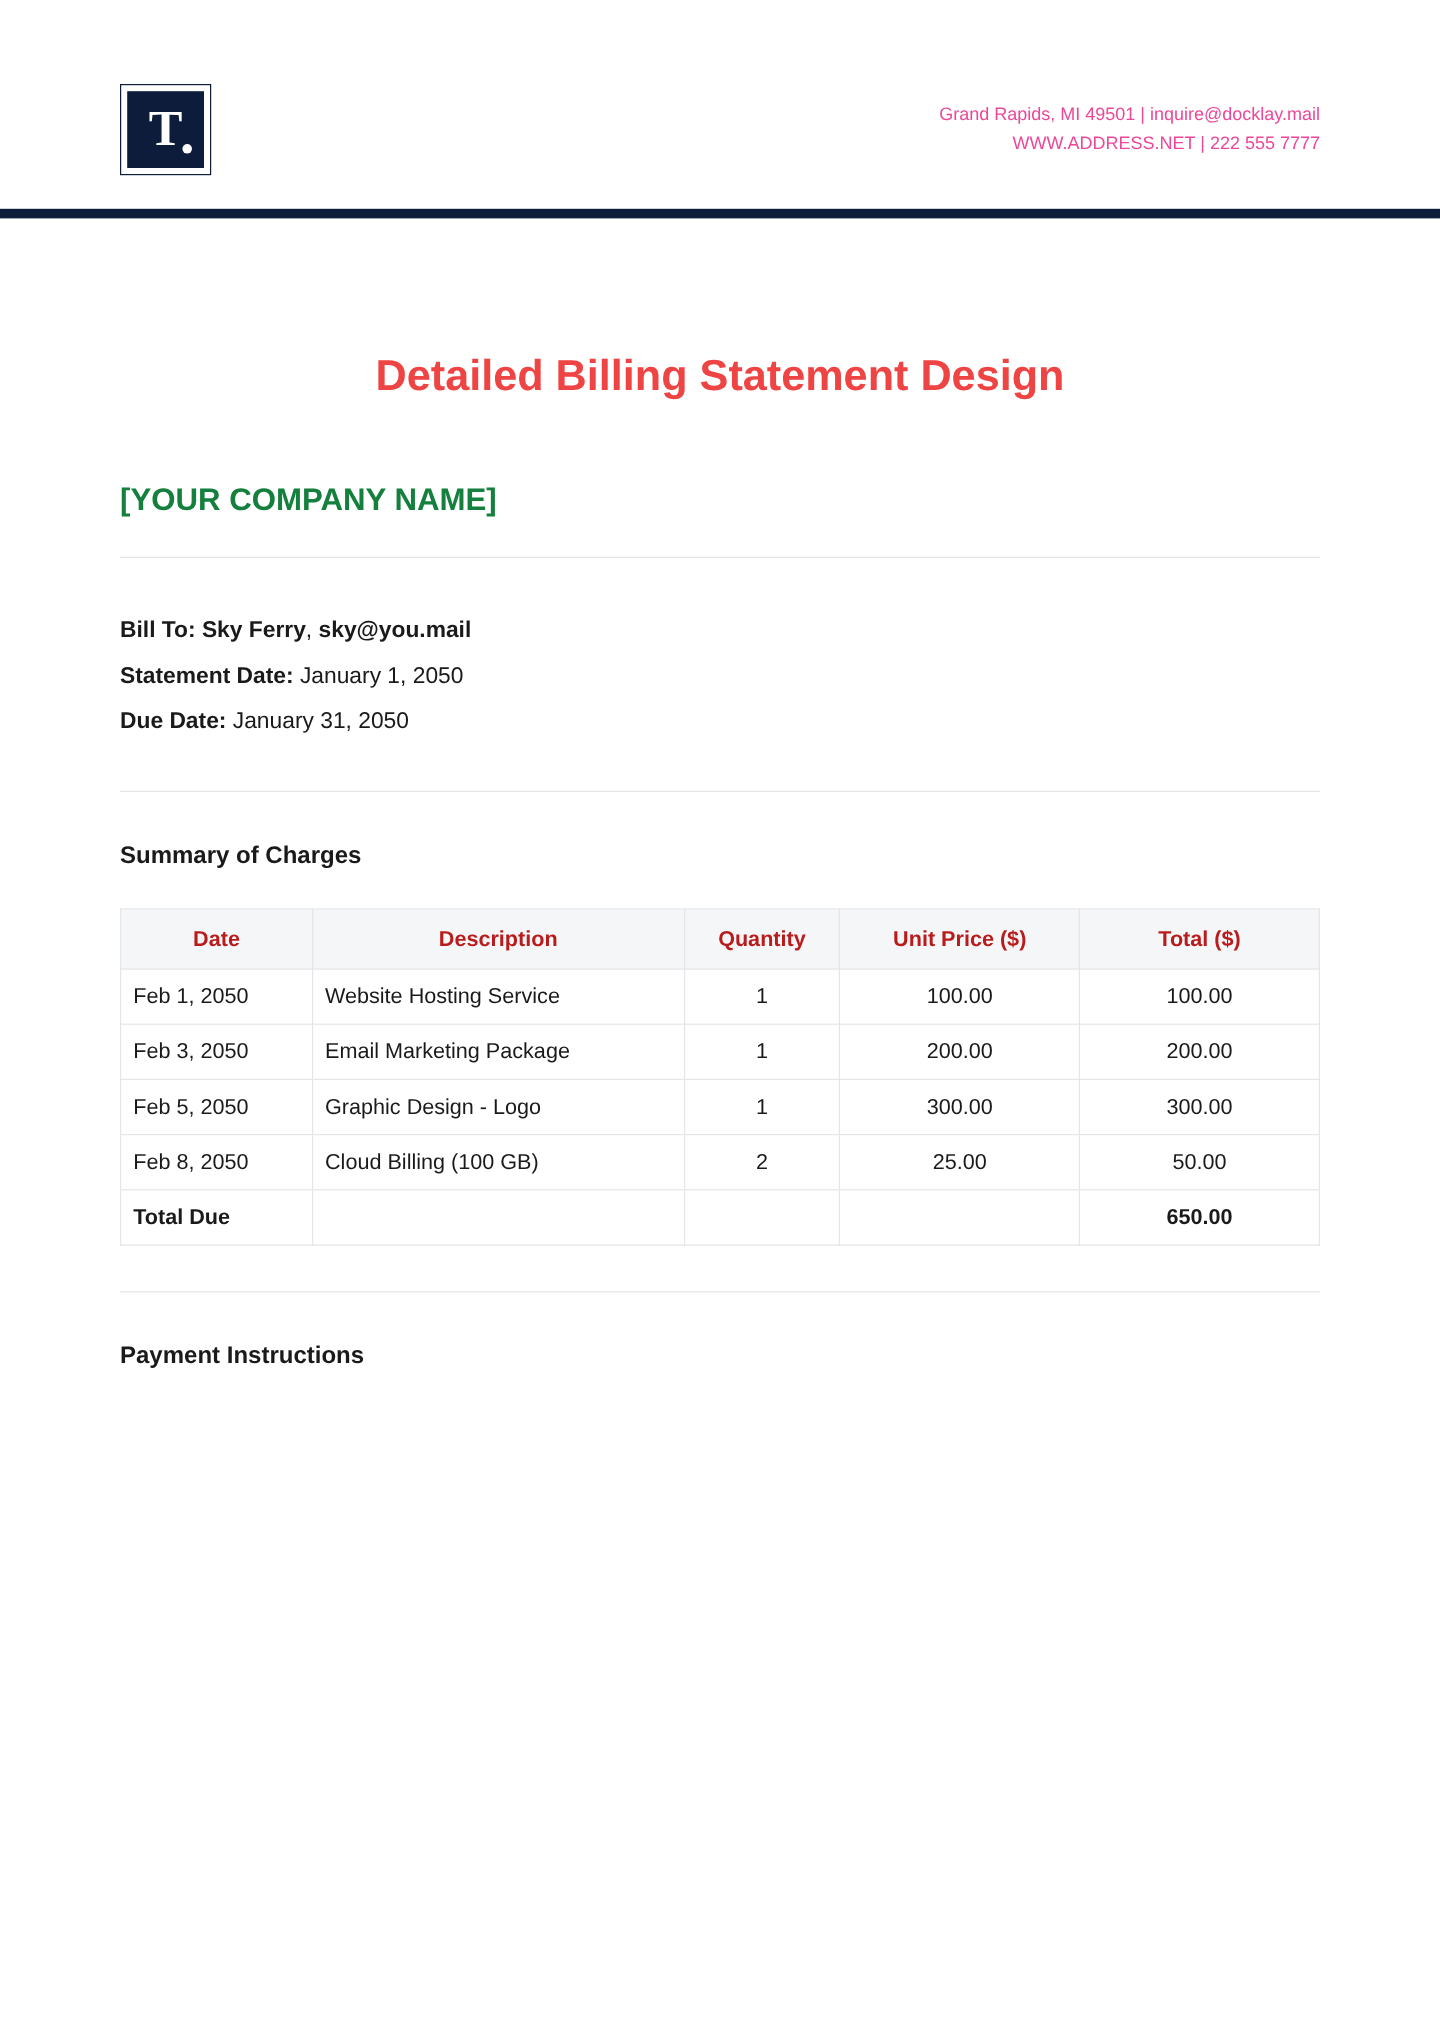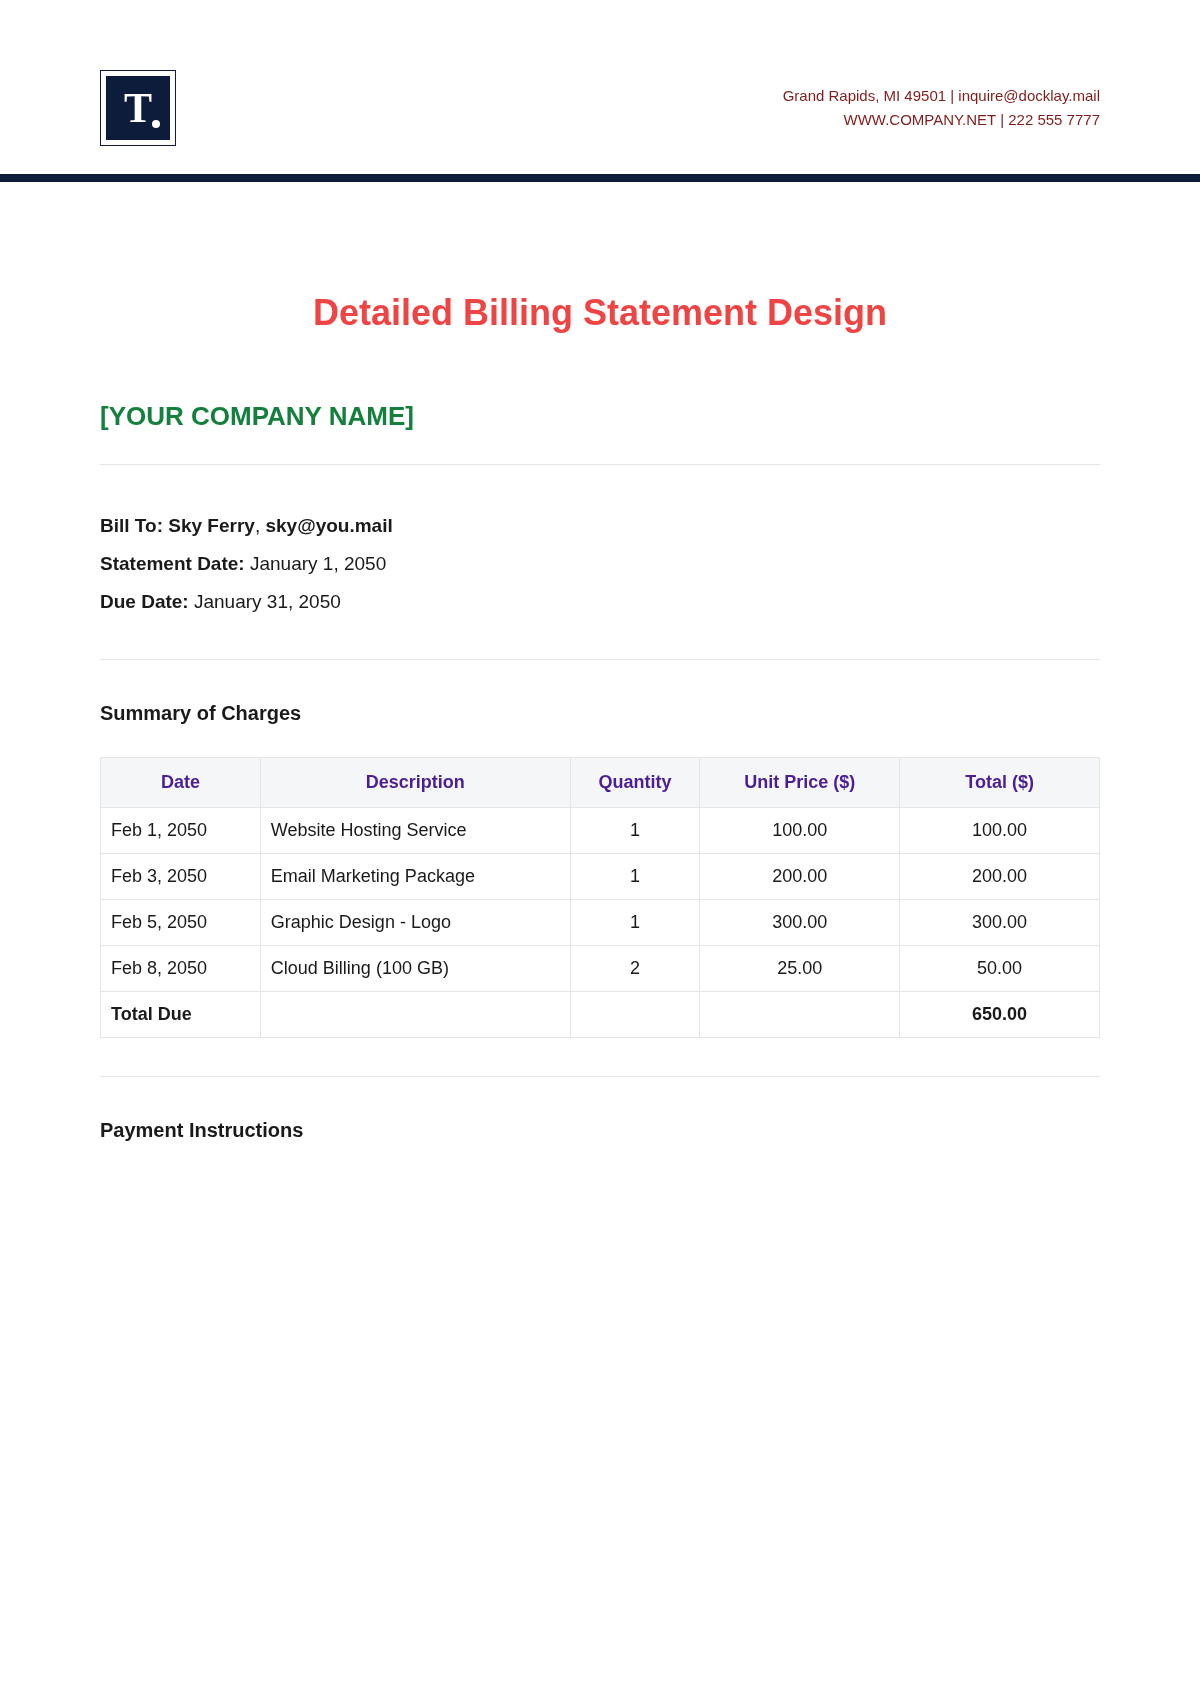--- a/index.html
+++ b/index.html
@@ -48,21 +48,21 @@
       position: absolute;
       bottom: 12px;
       right: 10px;
       width: 8px;
       height: 8px;
       background: #ffffff;
       border-radius: 50%;
     }
     .contact-block {
       text-align: right;
-      color: #7f1d1d;
+      color: #ec4899;
       font-size: 15px;
       line-height: 1.6;
     }
     .hr-thick {
       border: none;
       border-top: 8px solid #0d1c3b;
       margin: 0 -100px;
     }
     .title {
       text-align: center;
@@ -104,21 +104,21 @@
       margin-bottom: 32px;
     }
     table.charges {
       width: 100%;
       border-collapse: collapse;
       font-size: 18px;
       margin-bottom: 38px;
     }
     table.charges th {
       background: #f5f6f8;
-      color: #4c1d95;
+      color: #b91c1c;
       font-weight: 700;
       padding: 14px 10px;
       border: 1px solid #e3e5e8;
       text-align: center;
     }
     table.charges td {
       padding: 12px 10px;
       border: 1px solid #e3e5e8;
       color: #1a1a1a;
       text-align: center;
@@ -146,21 +146,21 @@
       <div class="logo-box">
         <span class="logo-t">T</span>
         <span class="logo-dot"></span>
       </div>
     </div>
     <div class="contact-block">
       <div>
         <span>Grand Rapids, MI 49501</span><span>  |  </span><span>inquire@docklay.mail</span>
       </div>
       <div>
-        <span>WWW.COMPANY.NET</span><span>  |  </span><span>222 555 7777</span>
+        <span>WWW.ADDRESS.NET</span><span>  |  </span><span>222 555 7777</span>
       </div>
     </div>
   </div>
 
   <hr class="hr-thick">
 
   <h1 class="title">Detailed Billing Statement Design</h1>
 
   <div class="company-block">
     <div>[YOUR COMPANY NAME]</div>

